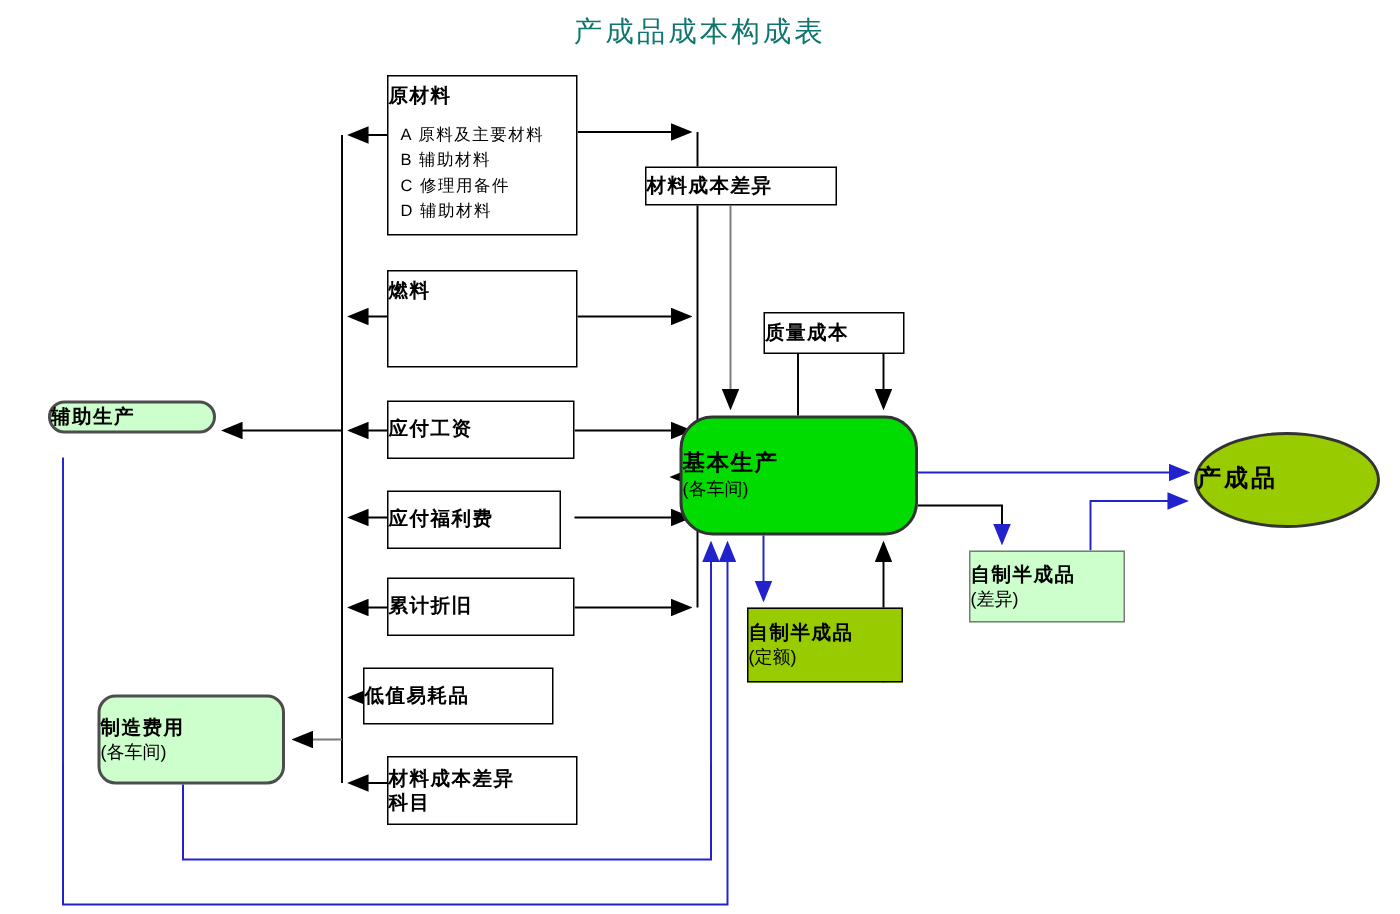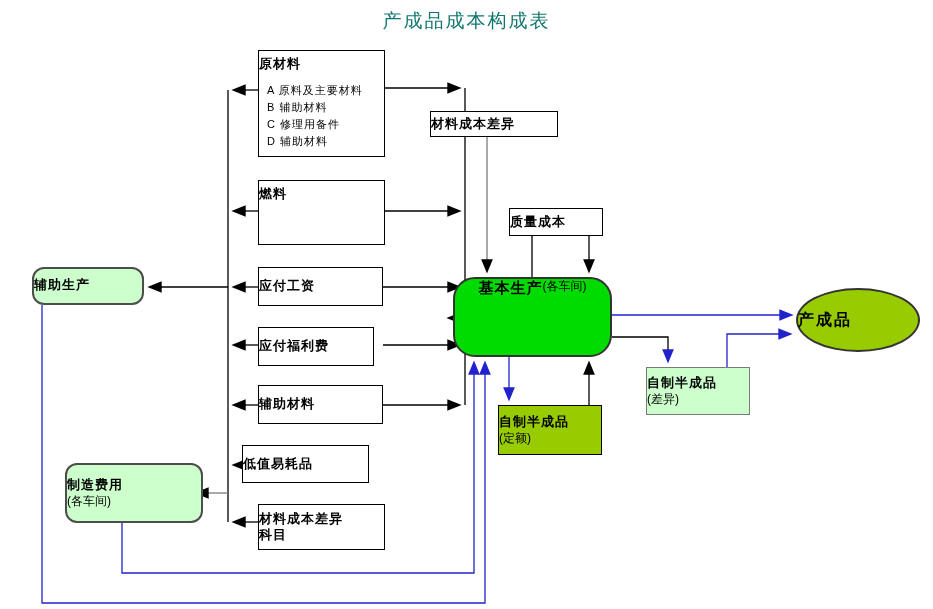--- a/index.html
+++ b/index.html
@@ -102,50 +102,50 @@
 
   <div class="node box-white" style="left:258px;top:267px;width:125px;height:39px;">
     <div class="lbl">应付工资</div>
   </div>
 
   <div class="node box-white" style="left:258px;top:327px;width:116px;height:39px;">
     <div class="lbl">应付福利费</div>
   </div>
 
   <div class="node box-white" style="left:258px;top:385px;width:125px;height:39px;">
-    <div class="lbl">辅助材料</div>
+    <div class="lbl">累计折旧</div>
   </div>
 
   <div class="node box-white" style="left:242px;top:445px;width:127px;height:38px;">
     <div class="lbl">低值易耗品</div>
   </div>
 
   <div class="node box-white" style="left:258px;top:504px;width:127px;height:46px;">
     <div class="lbl">材料成本差异</div>
     <div class="lbl">科目</div>
   </div>
 
   <div class="node box-white" style="left:430px;top:111px;width:128px;height:26px;">
     <div class="lbl">材料成本差异</div>
   </div>
 
   <div class="node box-white" style="left:509px;top:189px;width:94px;height:28px;margin-top:19px;">
     <div class="lbl">质量成本</div>
   </div>
 
-  <div class="node bright" style="left:453px;top:277px;width:159px;height:80px;border:2px solid #333;border-radius:22px;flex-direction:row;">
+  <div class="node bright" style="left:453px;top:277px;width:159px;height:80px;border:2px solid #333;border-radius:22px;flex-direction:column;">
     <span style="font-size:15px;font-weight:bold;letter-spacing:1px;">基本生产</span>
       <span style="font-size:12px;">(各车间)</span>
   </div>
 
-  <div class="node pale rounded" style="left:32px;top:267px;width:112px;height:38px;font-family:Liberation Mono, monospace;">
+  <div class="node pale rounded" style="left:32px;top:267px;width:112px;height:22px;">
     <div class="lbl">辅助生产</div>
   </div>
 
-  <div class="node pale rounded" style="left:65px;top:463px;width:138px;height:60px;">
+  <div class="node pale rounded" style="left:65px;top:463px;width:125px;height:60px;">
     <div class="lbl">制造费用</div>
     <div class="sub">(各车间)</div>
   </div>
 
   <div class="node olive" style="left:498px;top:405px;width:104px;height:50px;border:1px solid #000;">
     <div class="lbl">自制半成品</div>
     <div class="sub">(定额)</div>
   </div>
 
   <div class="node pale" style="left:646px;top:367px;width:104px;height:48px;border:1px solid #7a7a7a;">

